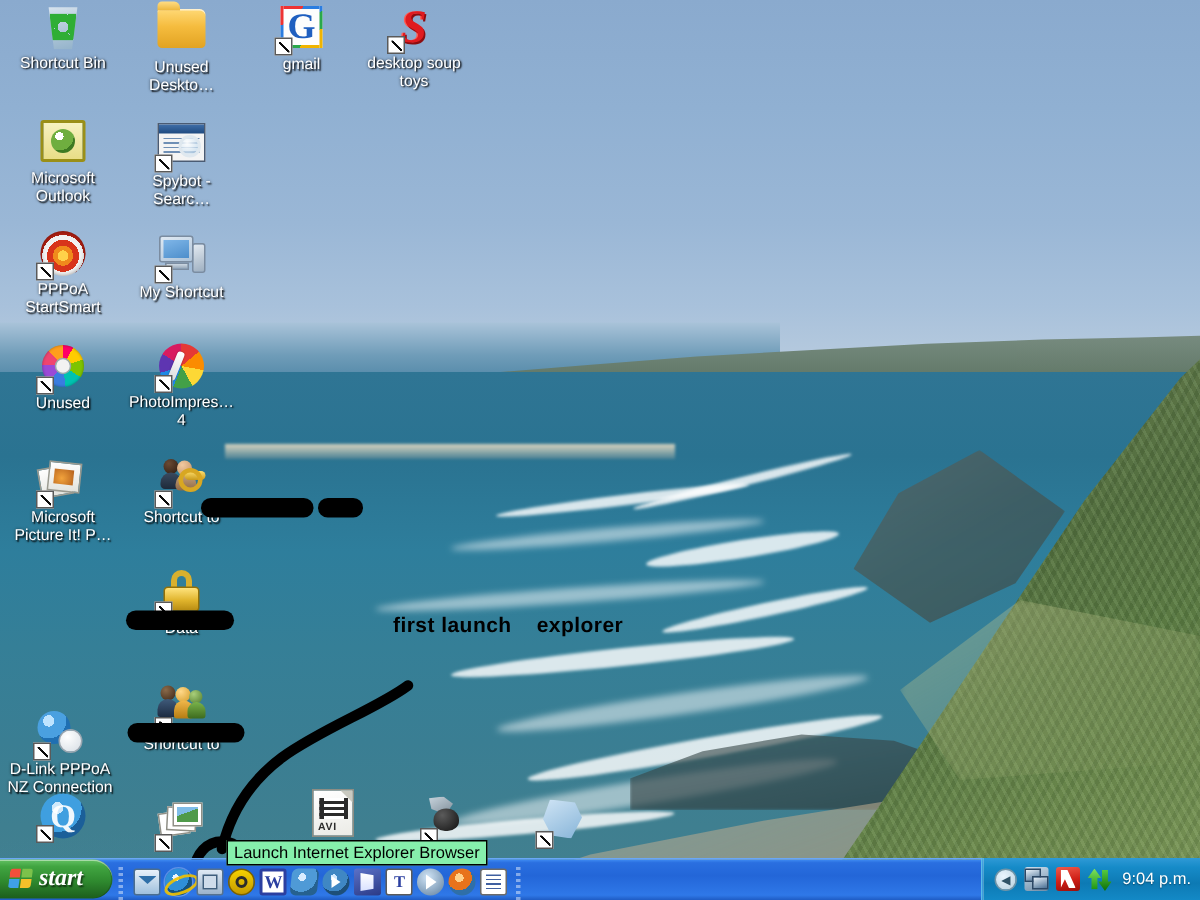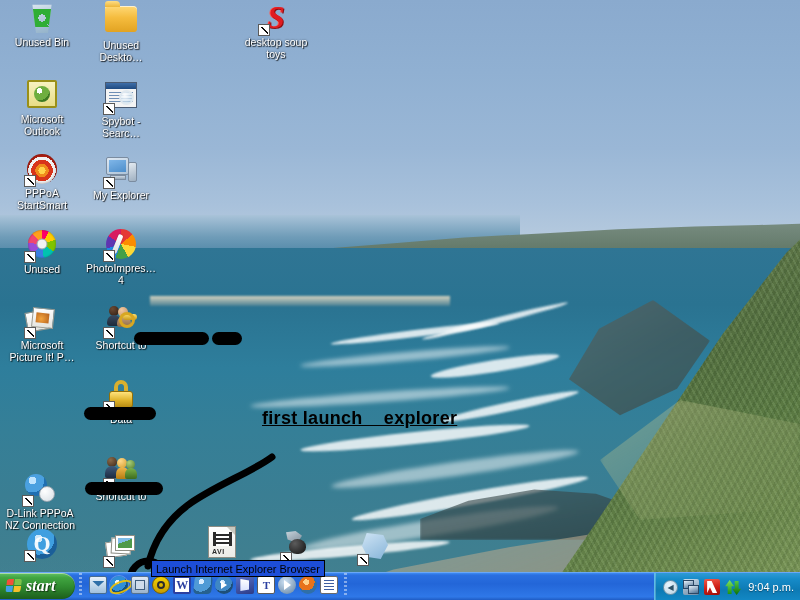--- a/index.html
+++ b/index.html
@@ -566,59 +566,58 @@
     width: 26px; height: 26px; margin: 3px auto 0;
     background: linear-gradient(150deg, #cfe4f5, #86b4d8);
     clip-path: polygon(18% 0%, 82% 8%, 100% 46%, 72% 100%, 22% 92%, 0% 50%);
   }
 
   
   #annotation-text {
     position: absolute;
     left: 262px; top: 408px;
     font-family: "Liberation Sans", sans-serif;
-    font-size: 18px;
+    font-size: 14px;
     font-weight: 700;
     color: #000;
     letter-spacing: .3px;
     white-space: pre;
-    text-decoration: underline;
   }
   #annotation-draw {
     position: absolute;
     left: 0; top: 0;
     width: 800px; height: 600px;
     pointer-events: none;
   }
 
   
   #ie-tooltip {
     position: absolute;
     left: 151px; top: 560px;
     height: 17px;
     padding: 1px 4px 0 4px;
-    background: #1d4ed8;
+    background: #86efac;
     border: 1px solid #000;
     font-size: 11px;
     line-height: 15px;
     color: #000;
     white-space: nowrap;
     z-index: 40;
   }
 
   
   #taskbar {
     position: absolute;
     left: 0; bottom: 0;
     width: 800px; height: 28px;
     background: linear-gradient(180deg,
       #3f8cf3 0%, #2a6fe0 8%, #2366d8 40%, #2f78e8 88%, #1f5cc4 100%);
     border-top: 1px solid #6aa7f7;
     display: flex;
-    align-items: flex-start;
+    align-items: flex-end;
     z-index: 30;
   }
 
   #start-button {
     position: relative;
     height: 26px;
     margin: 0 0 1px 0;
     padding: 0 20px 0 6px;
     display: flex;
     align-items: center;
@@ -917,30 +916,37 @@
     <div class="wp-layer wp-headland"></div>
     <div class="wp-layer wp-headland-tex"></div>
     <div class="wp-layer wp-rock"></div>
     <div class="wp-layer wp-drygrass"></div>
   </div>
 
   <div class="icon" style="left:4px; top:2px;">
     <div class="glyph">
       <div class="ic-recycle"></div>
     </div>
-    <div class="label">Unused Bin</div>
+    <div class="label">Shortcut Bin</div>
   </div>
 
   <div class="icon" style="left:83px; top:2px;">
     <div class="glyph">
       <div class="ic-folder"></div>
     </div>
     <div class="label">Unused Deskto…</div>
   </div>
 
+  <div class="icon" style="left:163px; top:2px;">
+    <div class="glyph">
+      <div class="ic-gmail"></div>
+      <div class="shortcut-badge"></div>
+    </div>
+    <div class="label">gmail</div>
+  </div>
 
   <div class="icon" style="left:238px; top:2px;">
     <div class="glyph">
       <div class="ic-soup"></div>
       <div class="shortcut-badge"></div>
     </div>
     <div class="label">desktop soup toys</div>
   </div>
 
   <div class="icon" style="left:4px; top:78px;">
@@ -970,21 +976,21 @@
 
   <div class="icon" style="left:83px; top:153px;">
     <div class="glyph">
       <div class="ic-mypc">
           <span class="mon"></span>
           <span class="base"></span>
           <span class="tower"></span>
         </div>
       <div class="shortcut-badge"></div>
     </div>
-    <div class="label">My Explorer</div>
+    <div class="label">My Shortcut</div>
   </div>
 
   <div class="icon" style="left:4px; top:228px;">
     <div class="glyph">
       <div class="ic-clonecd"></div>
       <div class="shortcut-badge"></div>
     </div>
     <div class="label">Unused</div>
   </div>
 

